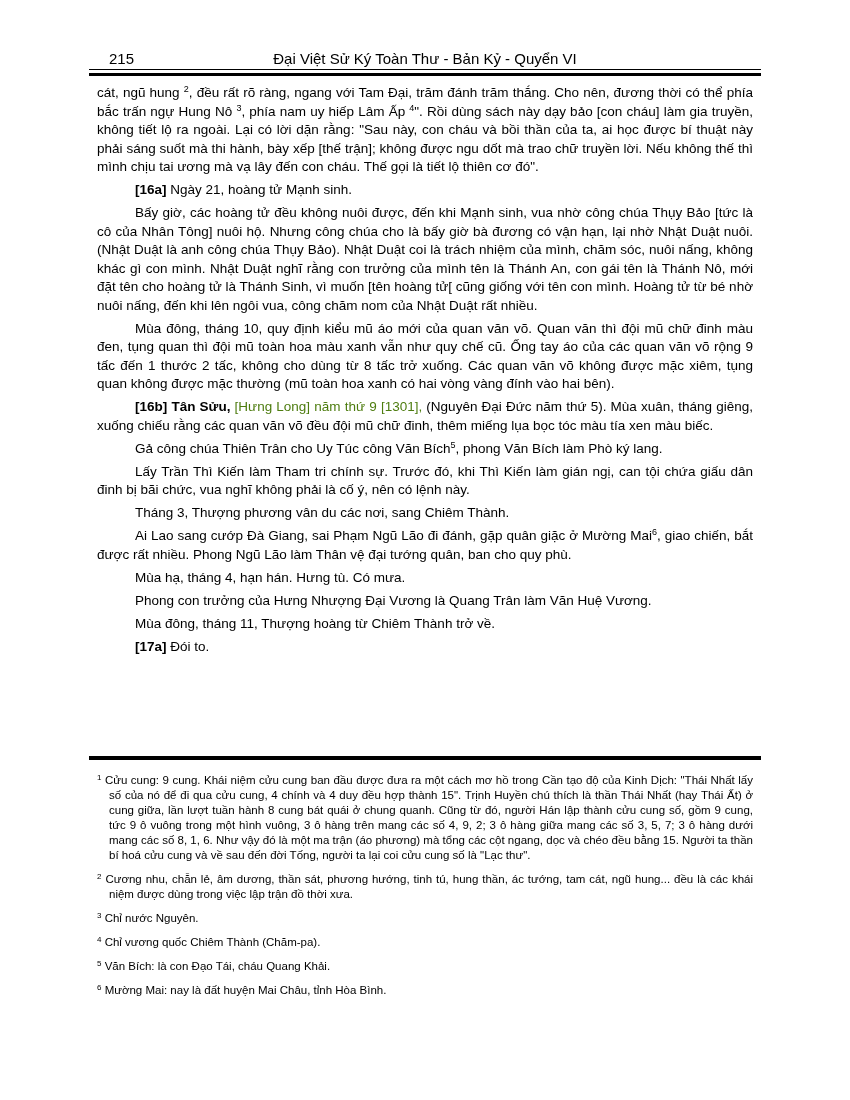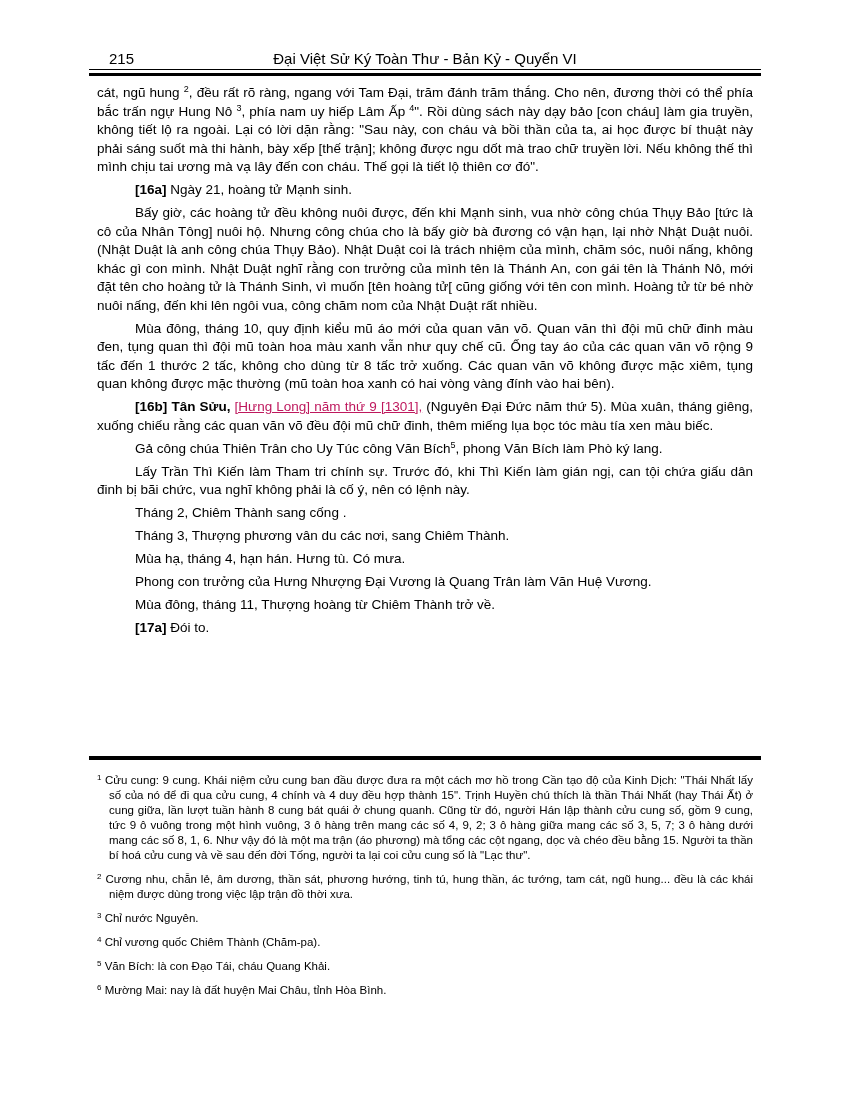--- a/index.html
+++ b/index.html
@@ -33,21 +33,21 @@
     margin-top: 8px;
     height: 672px;
     overflow: hidden;
     font-size: 13.5px;
     line-height: 18.5px;
     text-align: justify;
   }
   .para { margin: 0 0 4.5px 0; }
   .para.indent { text-indent: 38px; }
   .bold { font-weight: bold; }
-  .gray { color: #be185d; text-decoration: underline; }
+  .gray { color: #4d7c0f; }
   sup.ref {
     font-size: 9px;
     line-height: 0;
     vertical-align: baseline;
     position: relative;
     top: -5px;
   }
   .fn-rule { height: 4px; background: #000; margin: 0 -8px; }
   .footnotes {
     margin-top: 13px;
@@ -74,22 +74,22 @@
   <div class="rule-thick"></div>
 
   <main class="body-text" id="body-paragraphs">
       <p class="para"><span>cát, ngũ hung </span><sup class="ref">2</sup><span>, đều rất rõ ràng, ngang với Tam Đại, trăm đánh trăm thắng. Cho nên, đương thời có thể phía bắc trấn ngự Hung Nô </span><sup class="ref">3</sup><span>, phía nam uy hiếp Lâm Ấp </span><sup class="ref">4</sup><span>". Rồi dùng sách này dạy bảo [con cháu] làm gia truyền, không tiết lộ ra ngoài. Lại có lời dặn rằng: "Sau này, con cháu và bồi thần của ta, ai học được bí thuật này phải sáng suốt mà thi hành, bày xếp [thế trận]; không được ngu dốt mà trao chữ truyền lời. Nếu không thế thì mình chịu tai ương mà vạ lây đến con cháu. Thế gọi là tiết lộ thiên cơ đó".</span></p>
       <p class="para indent"><span class="bold">[16a]</span><span> Ngày 21, hoàng tử Mạnh sinh.</span></p>
       <p class="para indent"><span>Bấy giờ, các hoàng tử đều không nuôi được, đến khi Mạnh sinh, vua nhờ công chúa Thụy Bảo [tức là cô của Nhân Tông] nuôi hộ. Nhưng công chúa cho là bấy giờ bà đương có vận hạn, lại nhờ Nhật Duật nuôi. (Nhật Duật là anh công chúa Thụy Bảo). Nhật Duật coi là trách nhiệm của mình, chăm sóc, nuôi nấng, không khác gì con mình. Nhật Duật nghĩ rằng con trưởng của mình tên là Thánh An, con gái tên là Thánh Nô, mới đặt tên cho hoàng tử là Thánh Sinh, vì muốn [tên hoàng tử[ cũng giống với tên con mình. Hoàng tử từ bé nhờ nuôi nấng, đến khi lên ngôi vua, công chăm nom của Nhật Duật rất nhiều.</span></p>
       <p class="para indent"><span>Mùa đông, tháng 10, quy định kiểu mũ áo mới của quan văn võ. Quan văn thì đội mũ chữ đinh màu đen, tụng quan thì đội mũ toàn hoa màu xanh vẫn như quy chế cũ. Ống tay áo của các quan văn võ rộng 9 tấc đến 1 thước 2 tấc, không cho dùng từ 8 tấc trở xuống. Các quan văn võ không được mặc xiêm, tụng quan không được mặc thường (mũ toàn hoa xanh có hai vòng vàng đính vào hai bên).</span></p>
       <p class="para indent"><span class="bold">[16b] Tân Sửu,</span><span> </span><span class="gray">[Hưng Long] năm thứ 9 [1301],</span><span> (Nguyên Đại Đức năm thứ 5). Mùa xuân, tháng giêng, xuống chiếu rằng các quan văn võ đều đội mũ chữ đinh, thêm miếng lụa bọc tóc màu tía xen màu biếc.</span></p>
       <p class="para indent"><span>Gả công chúa Thiên Trân cho Uy Túc công Văn Bích</span><sup class="ref">5</sup><span>, phong Văn Bích làm Phò ký lang.</span></p>
       <p class="para indent"><span>Lấy Trần Thì Kiến làm Tham tri chính sự. Trước đó, khi Thì Kiến làm gián ngị, can tội chứa giấu dân đinh bị bãi chức, vua nghĩ không phải là cố ý, nên có lệnh này.</span></p>
-      <p class="para indent"><span>Tháng 2, Chiêm Thành sang cống .</span></p>
       <p class="para indent"><span>Tháng 3, Thượng phương vân du các nơi, sang Chiêm Thành.</span></p>
+      <p class="para indent"><span>Ai Lao sang cướp Đà Giang, sai Phạm Ngũ Lão đi đánh, gặp quân giặc ở Mường Mai</span><sup class="ref">6</sup><span>, giao chiến, bắt được rất nhiều. Phong Ngũ Lão làm Thân vệ đại tướng quân, ban cho quy phù.</span></p>
       <p class="para indent"><span>Mùa hạ, tháng 4, hạn hán. Hưng tù. Có mưa.</span></p>
       <p class="para indent"><span>Phong con trưởng của Hưng Nhượng Đại Vương là Quang Trân làm Văn Huệ Vương.</span></p>
       <p class="para indent"><span>Mùa đông, tháng 11, Thượng hoàng từ Chiêm Thành trở về.</span></p>
       <p class="para indent"><span class="bold">[17a]</span><span> Đói to.</span></p>
     </main>
 
   <div class="fn-rule"></div>
   <section class="footnotes" id="footnotes">
       <div class="footnote"><sup class="ref">1</sup><span> Cửu cung: 9 cung. Khái niệm cửu cung ban đầu được đưa ra một cách mơ hồ trong Cần tạo độ của Kinh Dịch: "Thái Nhất lấy số của nó để đi qua cửu cung, 4 chính và 4 duy đều hợp thành 15". Trịnh Huyền chú thích là thần Thái Nhất (hay Thái Ất) ở cung giữa, lần lượt tuần hành 8 cung bát quái ở chung quanh. Cũng từ đó, người Hán lập thành cửu cung số, gồm 9 cung, tức 9 ô vuông trong một hình vuông, 3 ô hàng trên mang các số 4, 9, 2; 3 ô hàng giữa mang các số 3, 5, 7; 3 ô hàng dưới mang các số 8, 1, 6. Như vậy đó là một ma trận (áo phương) mà tổng các cột ngang, dọc và chéo đều bằng 15. Người ta thần bí hoá cửu cung và về sau đến đời Tống, người ta lại coi cửu cung số là "Lạc thư".</span></div>
       <div class="footnote"><sup class="ref">2</sup><span> Cương nhu, chẵn lẻ, âm dương, thần sát, phương hướng, tinh tú, hung thần, ác tướng, tam cát, ngũ hung... đều là các khái niệm được dùng trong việc lập trận đồ thời xưa.</span></div>

